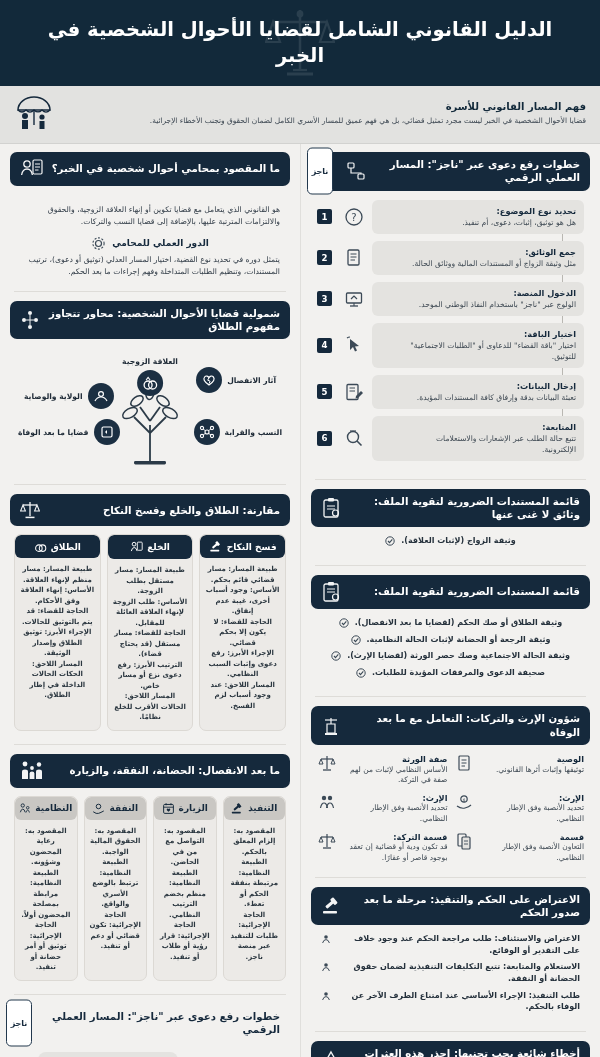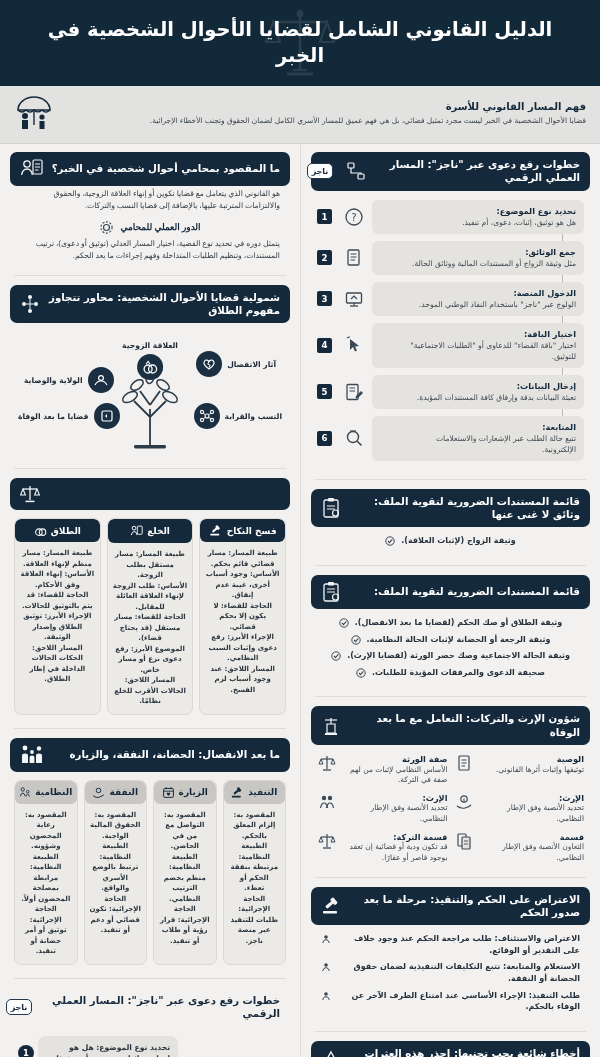--- a/index.html
+++ b/index.html
@@ -113,21 +113,21 @@
   }
   .sec-bar-icon { flex: 0 0 auto; opacity: 0.95; }
 
   
   .najiz-badge {
     position: absolute;
     left: -4px;
     top: 50%;
     transform: translateY(-50%);
     width: 26px;
-    height: 16px;
+    height: 47px;
     background: #ffffff;
     border: 1.6px solid #22384d;
     border-radius: 5px;
     display: flex;
     align-items: center;
     justify-content: center;
     z-index: 5;
   }
   .najiz-badge span {
     color: #15293c;
@@ -251,21 +251,21 @@
   .ig-icon { flex: 0 0 auto; width: 20px; display:flex; justify-content:center; }
   .ig-text { flex: 1 1 auto; text-align: right; }
   .ig-title {
     font-size: 8.2px; font-weight: bold; color: #15293c; line-height: 1.3;
   }
   .ig-desc {
     font-size: 7.5px; color: #3d4852; line-height: 1.42;
   }
 
   
-  .def-block { padding: 2px 10px 4px 10px; text-align: right; font-family: Liberation Serif, serif; }
+  .def-block { padding: 18px 10px 4px 10px; text-align: right; }
   .def-para {
     font-size: 7.7px; color: #323d48; line-height: 1.55; margin-bottom: 8px;
   }
   .def-sub {
     display: flex; flex-direction: row-reverse; align-items: center;
     gap: 6px; margin-bottom: 3px; justify-content: center;
   }
   .def-sub-title { font-size: 9px; font-weight: bold; color: #15293c; }
   .def-sub-desc {
     font-size: 7.7px; color: #323d48; line-height: 1.55; text-align: right;
@@ -910,20 +910,21 @@
         <div class="sec-bar">
           <span class="sec-bar-icon">
             <svg width="20" height="20" viewBox="0 0 20 20">
                 <line x1="10" y1="2" x2="10" y2="16" stroke="#fff" stroke-width="1.3"></line>
                 <line x1="3" y1="5" x2="17" y2="5" stroke="#fff" stroke-width="1.3"></line>
                 <path d="M3 5 L0.6 11 h4.8z" fill="none" stroke="#fff" stroke-width="1.1"></path>
                 <path d="M17 5 L14.6 11 h4.8z" fill="none" stroke="#fff" stroke-width="1.1"></path>
                 <line x1="5.5" y1="17.4" x2="14.5" y2="17.4" stroke="#fff" stroke-width="1.5"></line>
               </svg>
           </span>
+          <div class="sec-bar-title">مقارنة: الطلاق والخلع وفسخ النكاح</div>
         </div>
 
         <div class="cmp-row">
 
           <div class="cmp-card">
             <div class="cmp-head">
               <span>
                   <svg width="13" height="13" viewBox="0 0 16 16">
                     <circle cx="6" cy="10" r="4" fill="none" stroke="#fff" stroke-width="1.3"></circle>
                     <circle cx="10.5" cy="10" r="4" fill="none" stroke="#fff" stroke-width="1.3"></circle>
@@ -948,21 +949,21 @@
                     <path d="M1.6 13 q1-4.4 3.6-4.4 t3.6 4.4" fill="none" stroke="#fff" stroke-width="1.2"></path>
                     <rect x="9" y="2" width="6" height="10" rx="1" fill="none" stroke="#fff" stroke-width="1.1"></rect>
                   </svg>
                 </span>
               <span class="cmp-head-title">الخلع</span>
             </div>
             <div class="cmp-body">
               <p>طبيعة المسار: مسار مستقل بطلب الزوجة.</p>
               <p>الأساس: طلب الزوجة لإنهاء العلاقة العائلة للمقابل.</p>
               <p>الحاجة للقضاء: مسار مستقل (قد يحتاج قضاء).</p>
-              <p>الموضوع الأبرز: رفع دعوى نزع أو مسار خاص.</p>
+              <p>الترتيب الأبرز: رفع دعوى نزع أو مسار خاص.</p>
               <p>المسار اللاحق: الحالات الأقرب للخلع نظامًا.</p>
             </div>
           </div>
 
           <div class="cmp-card">
             <div class="cmp-head">
               <span>
                   <svg width="14" height="13" viewBox="0 0 16 16">
                     <rect x="1" y="12" width="11" height="2" rx="0.7" fill="#fff"></rect>
                     <g transform="rotate(-40 8 7)">

